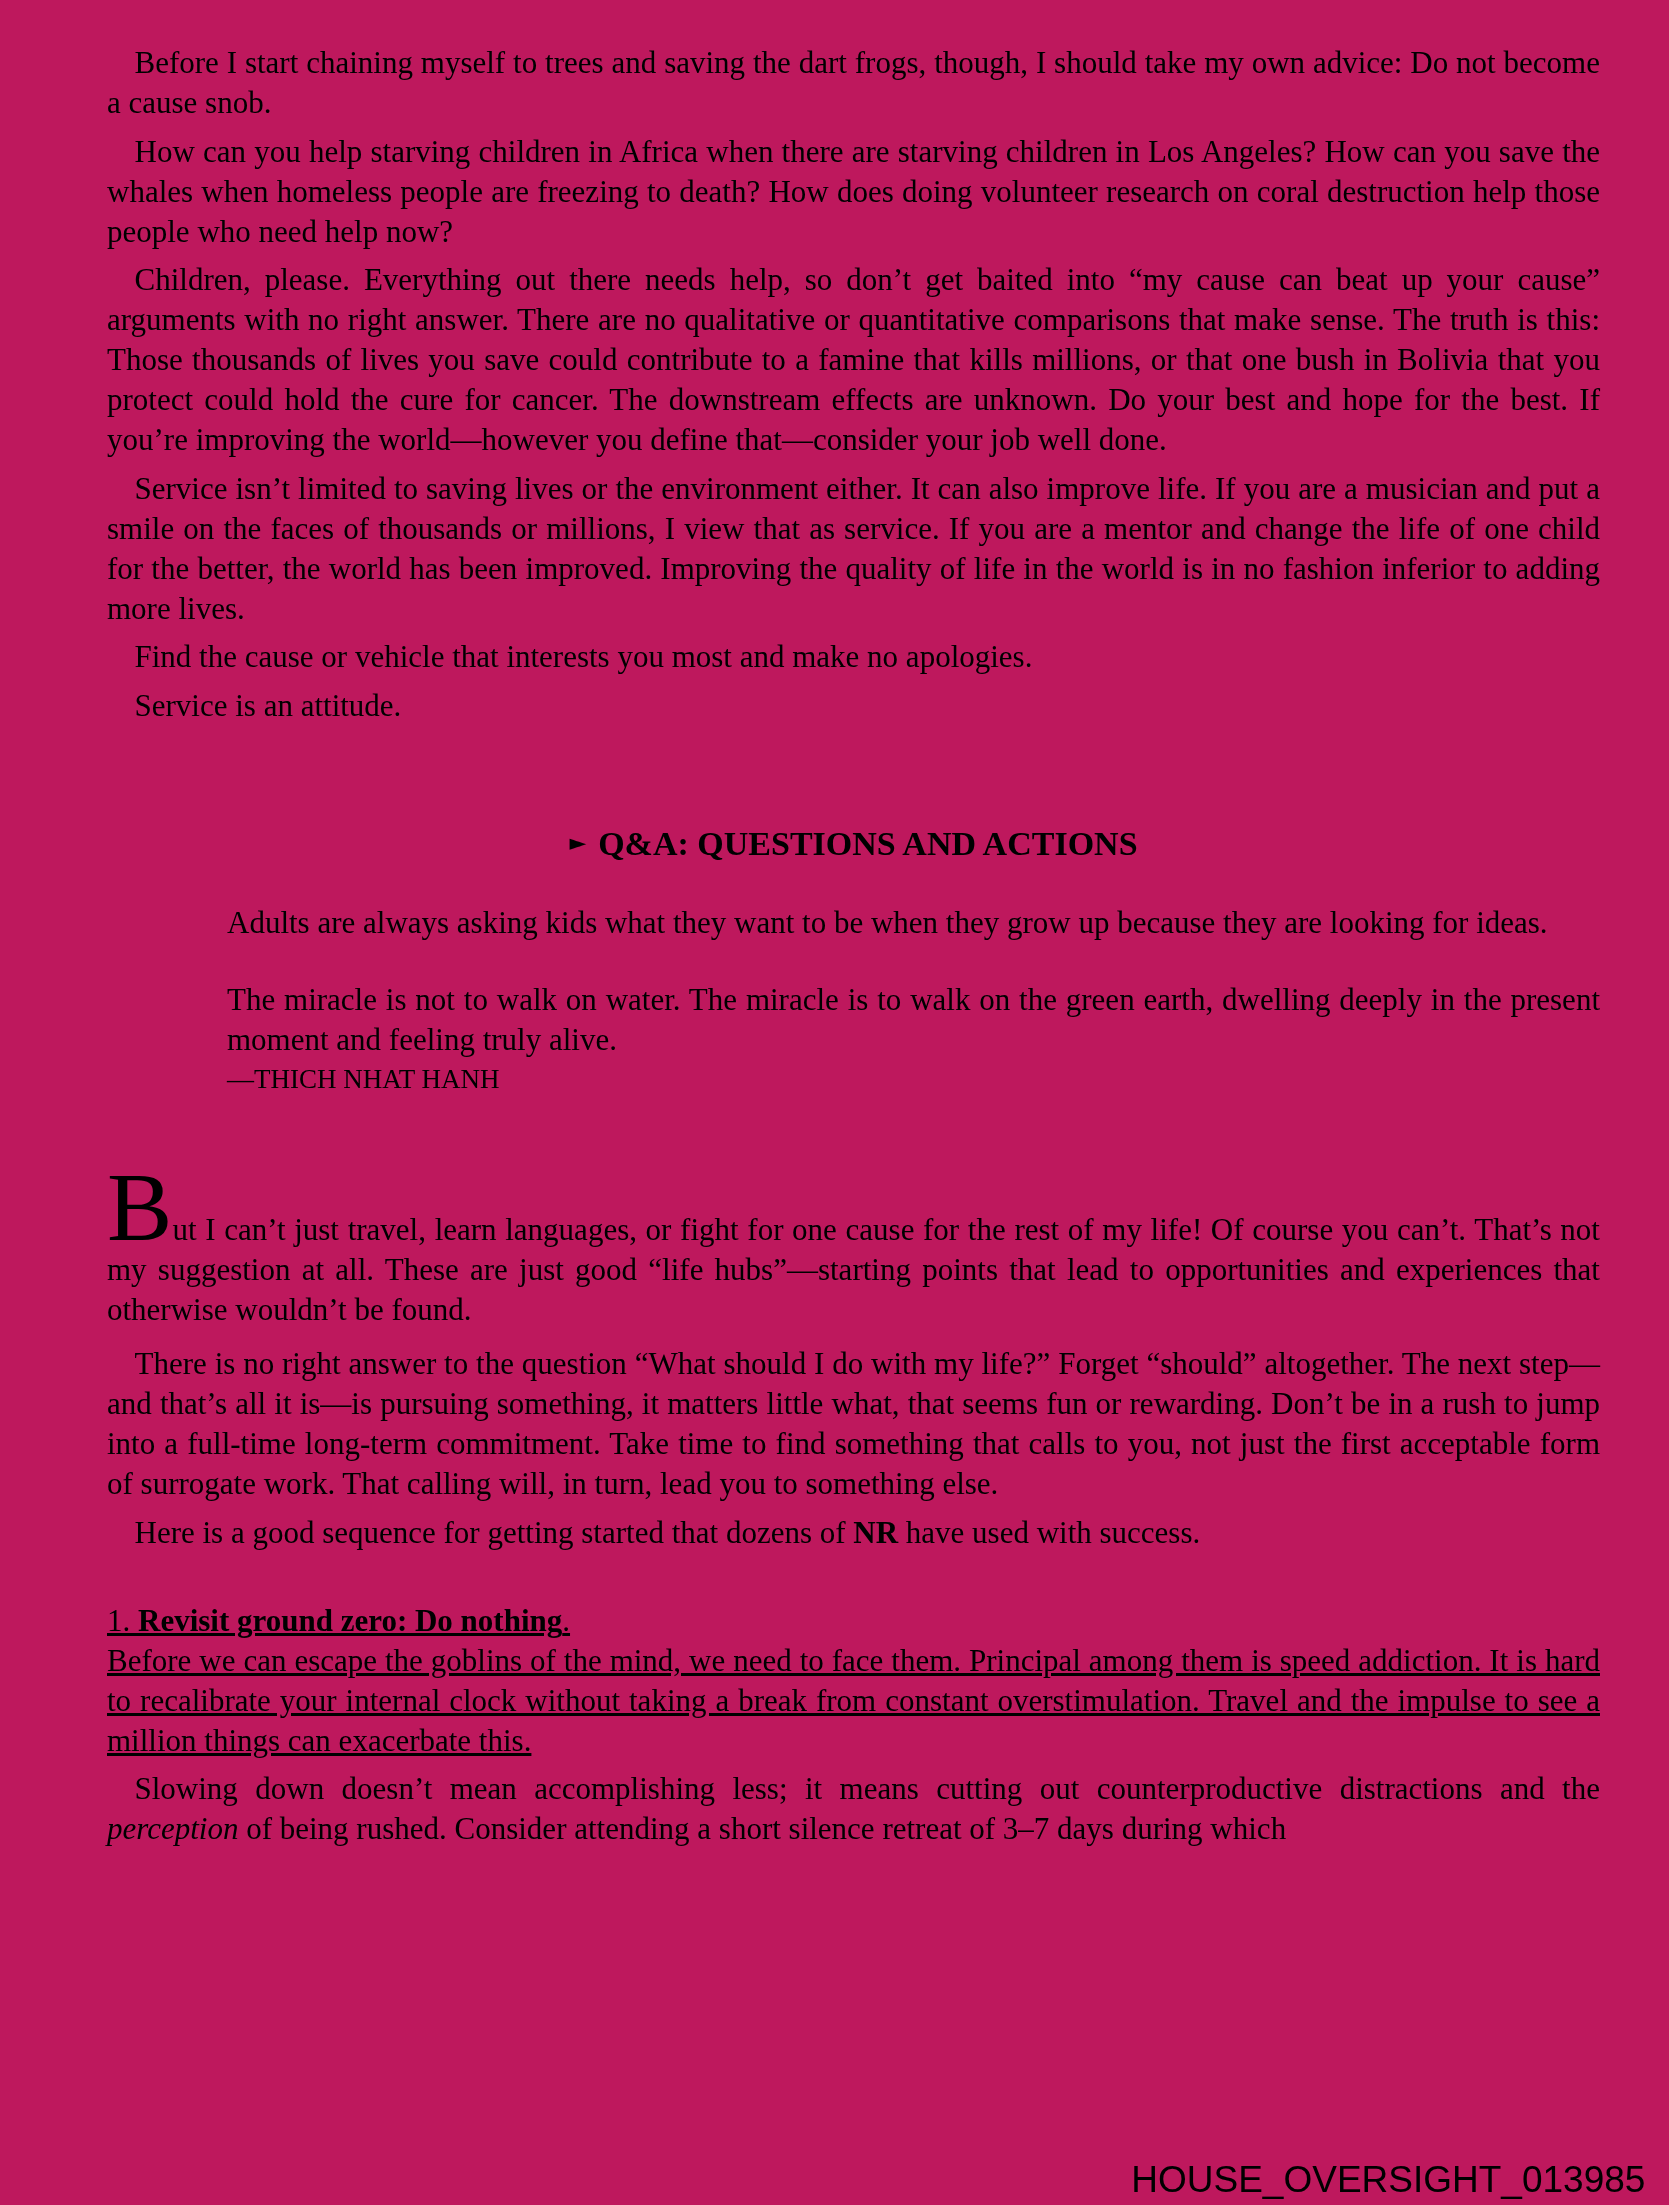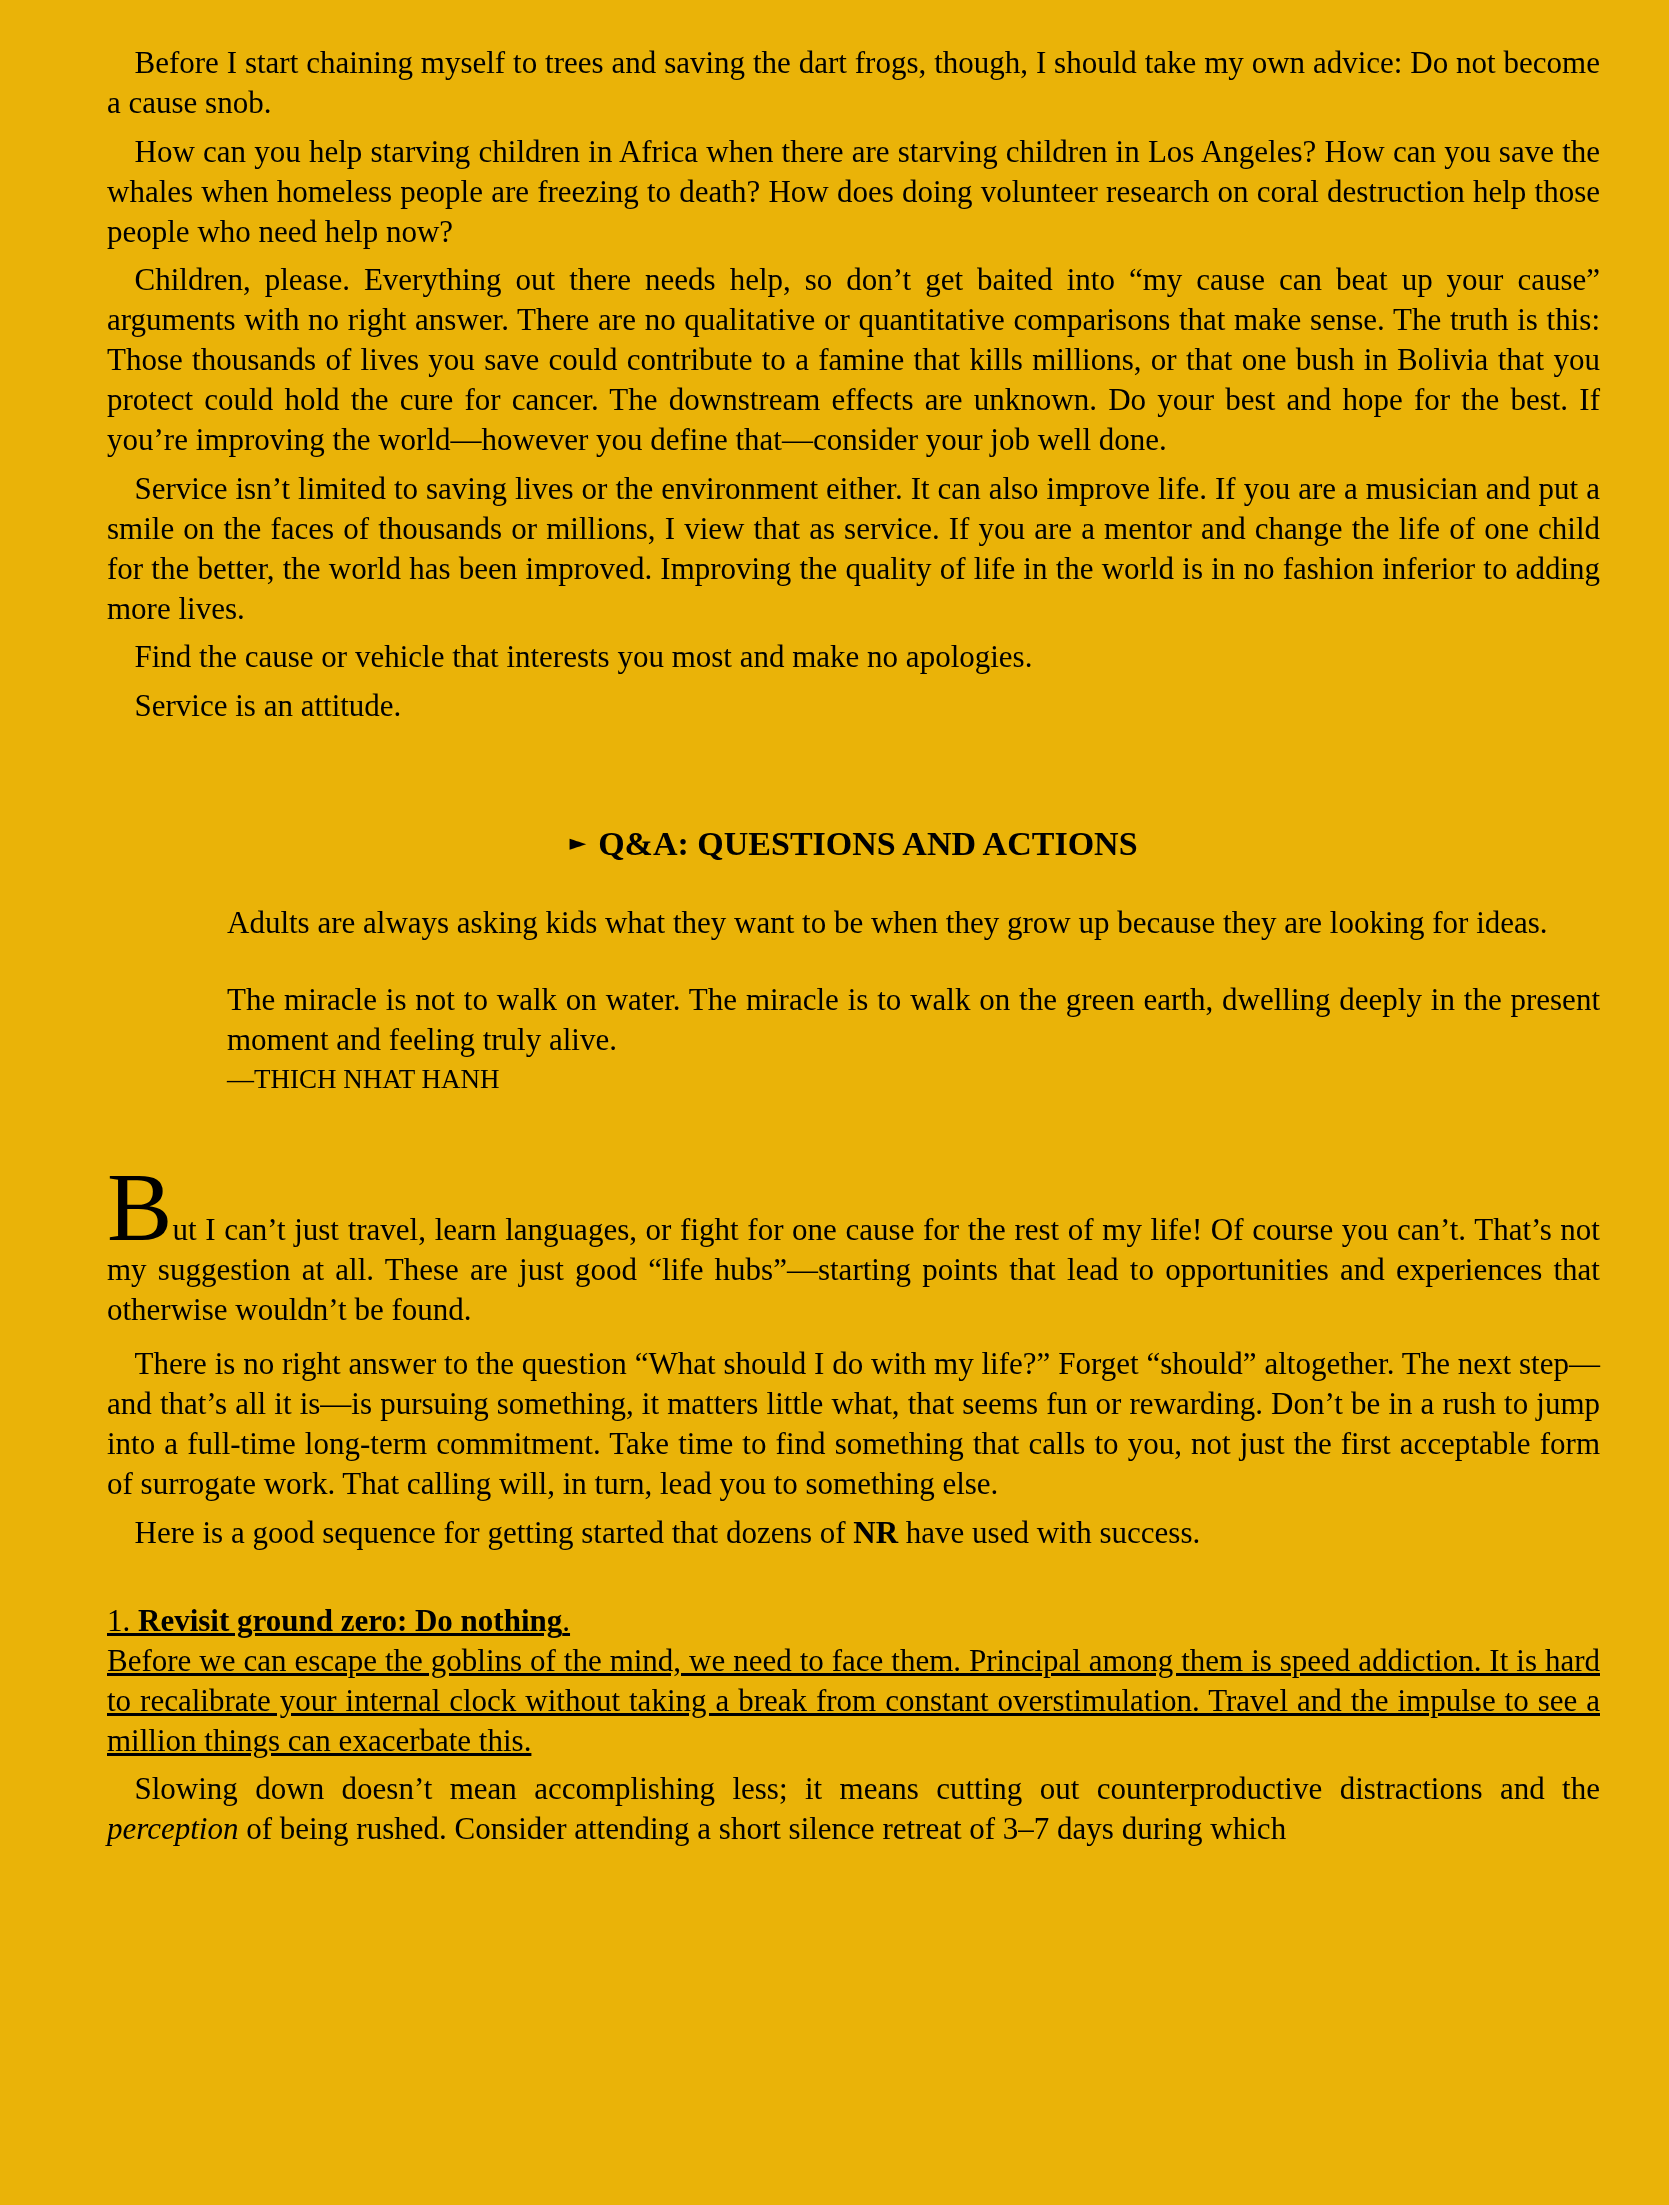--- a/index.html
+++ b/index.html
@@ -1,20 +1,20 @@
 <!DOCTYPE html>
 <html style="font-size:10.5px"><head>
 <meta charset="utf-8">
 <style>
   html, body { margin: 0; padding: 0; background: #e8e8e8; }
   .page {
     position: relative;
     width: 1669px;
     height: 2205px;
-    background: #eab308;
+    background: #be185d;
     color: #000000;
     font-family: "Liberation Serif", serif;
     overflow: hidden;
   }
   .text-block {
     position: absolute;
     left: 107px;
     top: 43px;
     width: 1493px;
     font-size: 31px;
@@ -95,14 +95,15 @@
 
     <div class="step">
       <p class="step-title-line"><span>1. </span><b>Revisit ground zero: Do nothing</b><span>.</span></p>
       <p>Before we can escape the goblins of the mind, we need to face them. Principal among them is speed addiction. It is hard to recalibrate your internal clock without taking a break from constant overstimulation. Travel and the impulse to see a million things can exacerbate this.</p>
     </div>
 
     <p><span>Slowing down doesn’t mean accomplishing less; it means cutting out counterproductive distractions and the </span><i>perception</i><span> of being rushed. Consider attending a short silence retreat of 3–7 days during which</span></p>
 
   </div>
 
+  <div class="footer">HOUSE_OVERSIGHT_013985</div>
 </div>
 
 
 </body></html>

